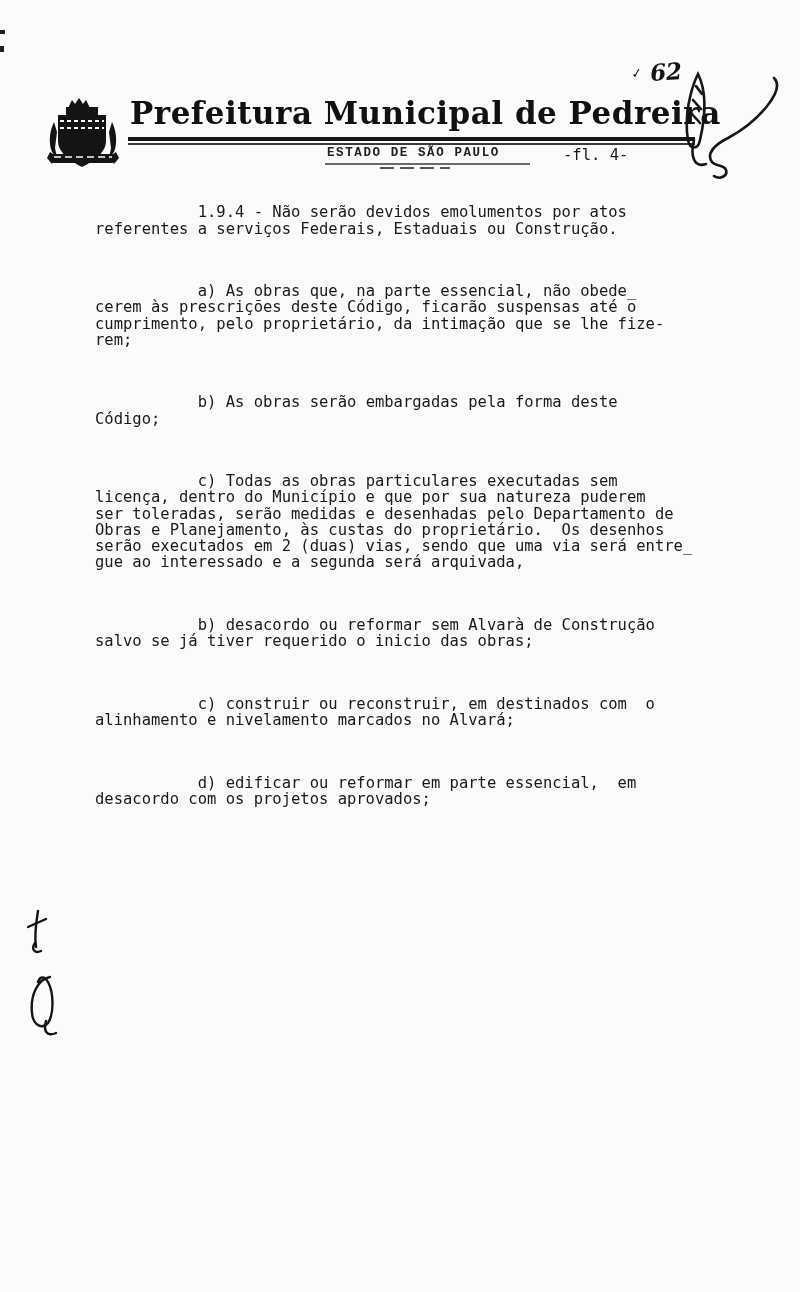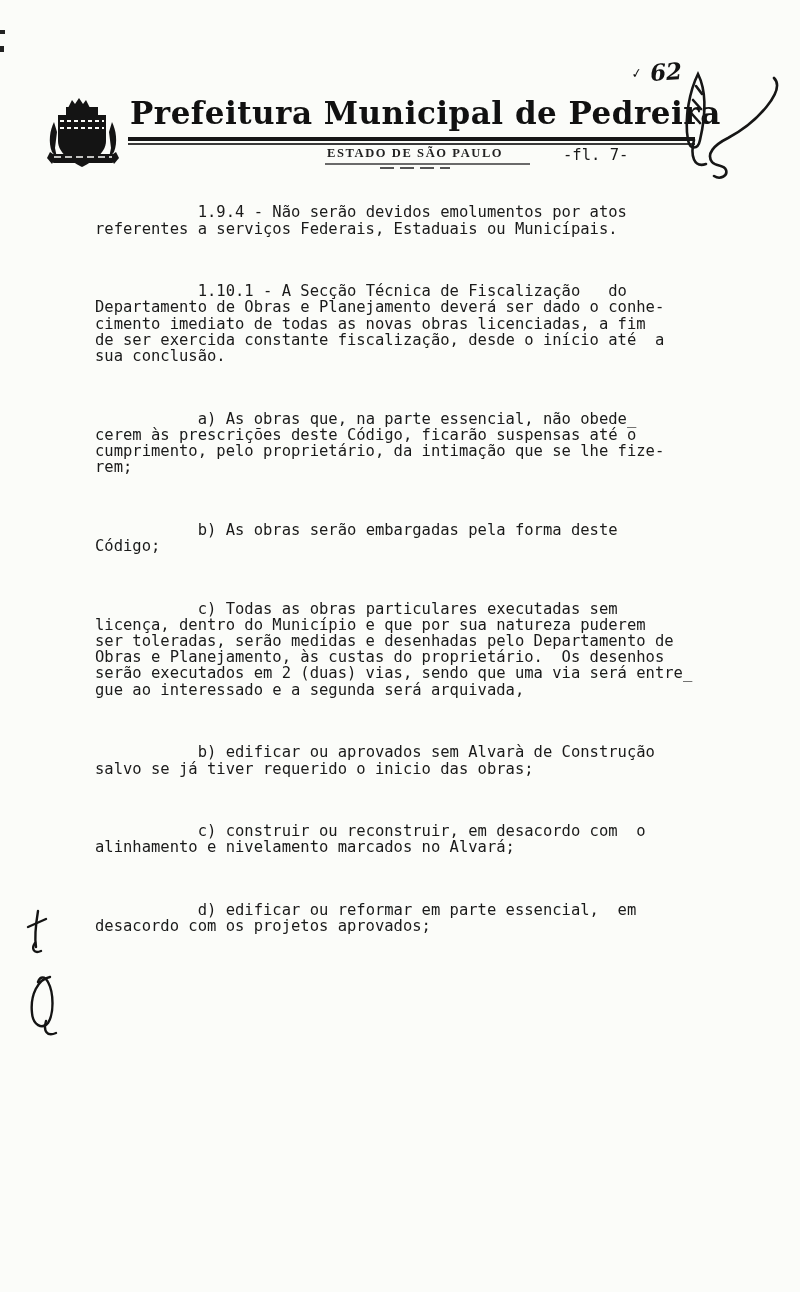--- a/index.html
+++ b/index.html
@@ -23,21 +23,21 @@
     color:#111;
     white-space:nowrap;
   }
   .rule{
     left:128px;top:137px;width:567px;height:2px;
     border-top:4px solid #161616;
     border-bottom:2px solid #3a3a3a;
   }
   .subtitle{
     left:327px;top:146px;
-    font-family:Liberation Serif, serif;
+    font-family:Liberation Mono, monospace;
     font-weight:bold;
     font-size:12.5px;
     letter-spacing:1.6px;
     color:#222;
     white-space:nowrap;
   }
   .subtitle-underline{
     left:325px;top:163px;width:205px;height:2px;background:#6a6a6a;
   }
   .subtitle-underline2{
@@ -106,21 +106,21 @@
     <line x1="16" y1="32" x2="60" y2="32" stroke-dasharray="4 3"></line>
   </g>
   <line x1="10" y1="61" x2="68" y2="61" stroke="#fbfcf9" stroke-width="1.6" stroke-dasharray="7 4"></line>
 </svg>
 
 <div class="abs title">Prefeitura Municipal de Pedreira</div>
 <div class="abs rule"></div>
 <div class="abs subtitle">ESTADO DE SÃO PAULO</div>
 <div class="abs subtitle-underline"></div>
 <div class="abs subtitle-underline2"></div>
-<div class="abs folio">-fl. 7-</div>
+<div class="abs folio">-fl. 4-</div>
 
 <div class="abs hand-check">✓</div>
 <div class="abs hand-number">62</div>
 <svg class="abs" style="left:662px;top:56px;" width="130" height="128" viewBox="0 0 130 128">
   <g fill="none" stroke="#161616" stroke-width="2.6" stroke-linecap="round">
 
     <path d="M36 18 C28 34 22 62 26 84 C28 94 36 94 38 84 C44 58 44 34 36 18 Z"></path>
     <path d="M34 30 l6 8 M31 44 l8 9 M30 58 l8 9"></path>
 
     <path d="M32 84 C28 100 32 112 44 108"></path>
@@ -136,41 +136,36 @@
     <path d="M12 22 L30 14"></path>
     <path d="M19 38 c-4 6 -1 11 6 8"></path>
 
     <path d="M34 72 C22 74 14 90 16 108 C17 120 26 125 32 118 C38 109 38 88 32 77 C29 71 24 71 22 77"></path>
     <path d="M30 116 c-3 10 1 16 10 12"></path>
   </g>
 </svg>
 
 <div class="abs doc">
   <p>           1.9.4 - Não serão devidos emolumentos por atos
-referentes a serviços Federais, Estaduais ou Municípais.</p>
-  <p>           1.10.1 - A Secção Técnica de Fiscalização   do
-Departamento de Obras e Planejamento deverá ser dado o conhe-
-cimento imediato de todas as novas obras licenciadas, a fim
-de ser exercida constante fiscalização, desde o início até  a
-sua conclusão.</p>
+referentes a serviços Federais, Estaduais ou Construção.</p>
   <p>           a) As obras que, na parte essencial, não obede̲
 cerem às prescrições deste Código, ficarão suspensas até o
 cumprimento, pelo proprietário, da intimação que se lhe fize-
 rem;</p>
   <p>           b) As obras serão embargadas pela forma deste
 Código;</p>
   <p>           c) Todas as obras particulares executadas sem
 licença, dentro do Município e que por sua natureza puderem
 ser toleradas, serão medidas e desenhadas pelo Departamento de
 Obras e Planejamento, às custas do proprietário.  Os desenhos
 serão executados em 2 (duas) vias, sendo que uma via será entre̲
 gue ao interessado e a segunda será arquivada,</p>
-  <p>           b) edificar ou aprovados sem Alvarà de Construção
+  <p>           b) desacordo ou reformar sem Alvarà de Construção
 salvo se já tiver requerido o inicio das obras;</p>
-  <p>           c) construir ou reconstruir, em desacordo com  o
+  <p>           c) construir ou reconstruir, em destinados com  o
 alinhamento e nivelamento marcados no Alvará;</p>
   <p>           d) edificar ou reformar em parte essencial,  em
 desacordo com os projetos aprovados;</p>
   
   
   
   
   
   
   

